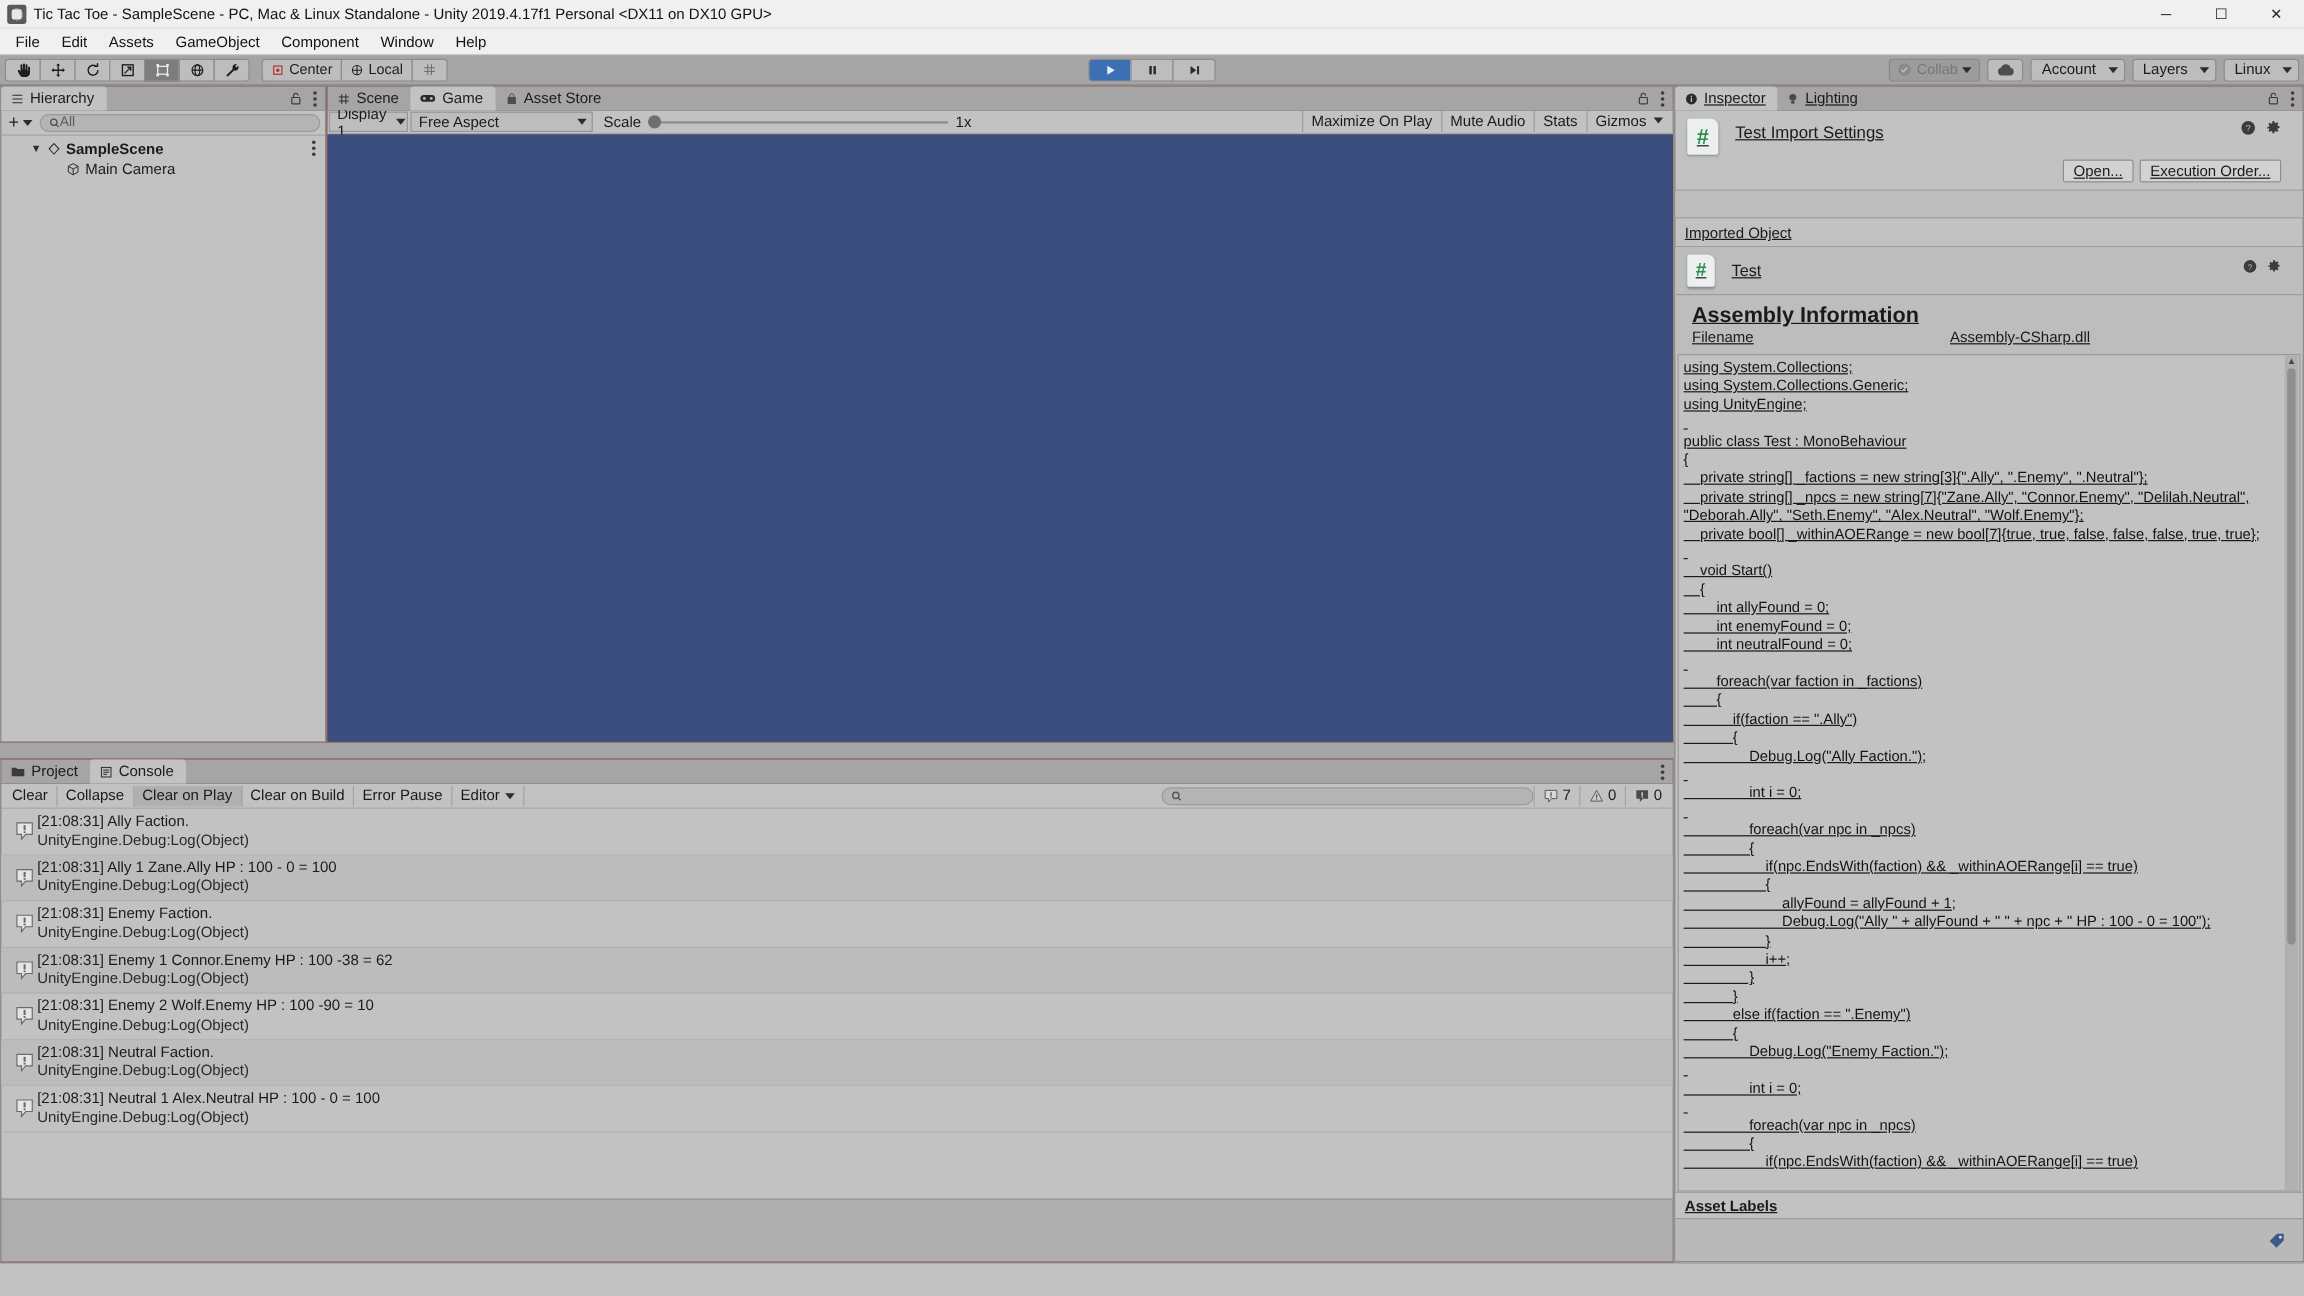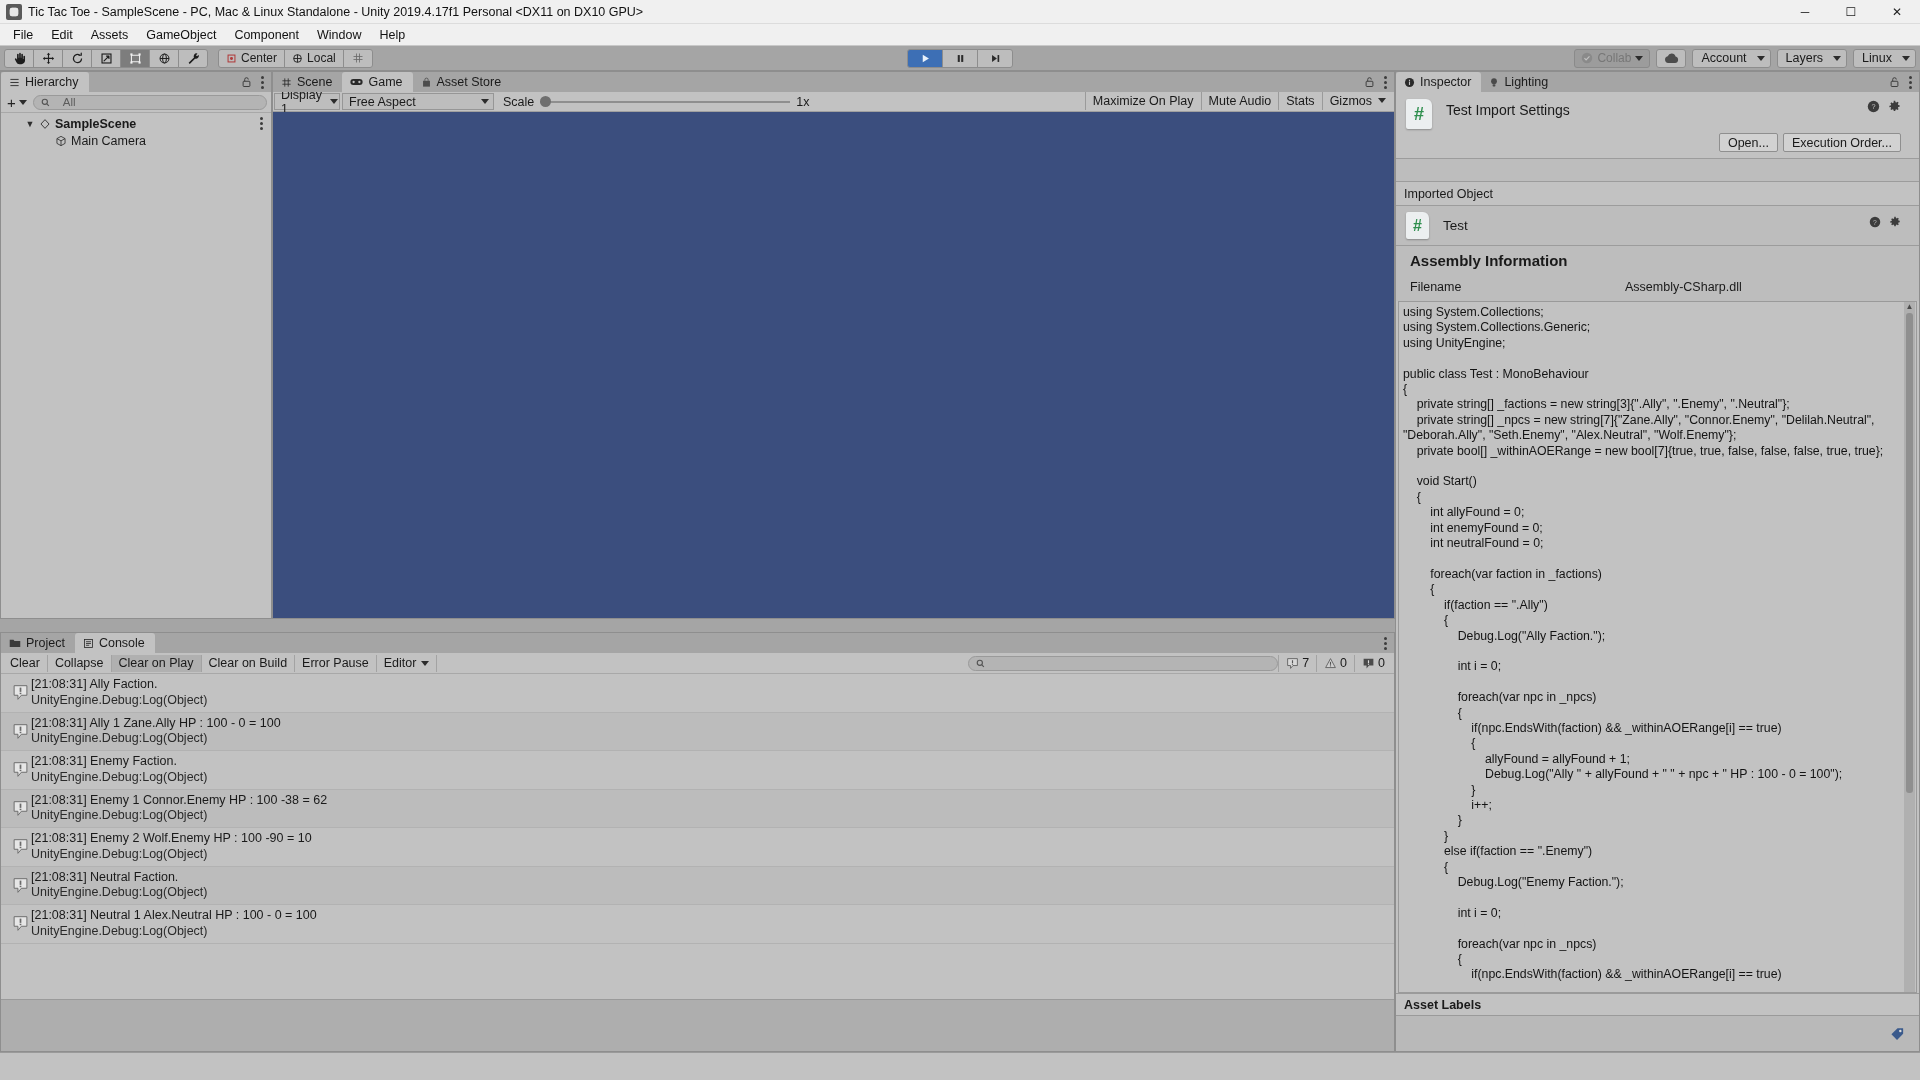--- a/index.html
+++ b/index.html
@@ -105,21 +105,21 @@
   .kebab i { width: 3px; height: 3px; background: #3c3c3c; border-radius: 50%; display: block; }
 
   
   .hier-toolbar {
     height: 21px; background: #c2c2c2; display: flex; align-items: center; gap: 4px;
     padding: 0 4px; flex: 0 0 21px; border-bottom: 1px solid #a8a8a8;
   }
   .plus-btn { display: flex; align-items: center; gap: 3px; font-size: 15px; color: #222; padding: 0 2px; }
   .searchfield {
     flex: 1 1 auto; height: 15px; background: #b4b4b4; border: 1px solid #9a9a9a; border-radius: 8px;
-    display: flex; align-items: center; padding: 0 7px; gap: 13px; font-size: 11.5px; color: #5c5c5c;
+    display: flex; align-items: center; padding: 0 7px; gap: 0; font-size: 11.5px; color: #5c5c5c;
   }
   .hier-body { flex: 1 1 auto; background: #c2c2c2; overflow: hidden; padding-top: 2px; }
   .hrow { height: 17px; display: flex; align-items: center; font-size: 12.5px; padding-right: 8px; }
   .hrow .twist { width: 14px; text-align: center; font-size: 9px; color: #2e2e2e; }
   .hrow .hicon { width: 15px; display: flex; align-items: center; justify-content: center; }
   .hrow .hlabel { margin-left: 3px; }
   .hrow.bold .hlabel { font-weight: bold; }
   .hrow .hspace { flex: 1 1 auto; }
 
   
@@ -172,21 +172,21 @@
   .insp-title { font-size: 14px; margin-left: 14px; margin-top: 3px; }
   .insp-hdr-icons { position: absolute; right: 18px; top: 8px; display: flex; gap: 8px; align-items: center; }
   .btnrow { display: flex; justify-content: flex-end; gap: 5px; padding: 0 18px 6px 0; }
   .ibtn { height: 19px; background: #d2d2d2; border: 1px solid #8f8f8f; border-radius: 2px; padding: 0 8px; display: flex; align-items: center; font-size: 12.5px; }
   .divline { height: 1px; background: #9c9c9c; }
   .sec-label { padding: 5px 10px 4px 8px; font-size: 12.5px; }
   .imported-box { background: #bdbdbd; }
   .obj-header { display: flex; align-items: center; padding: 6px 10px; position: relative; }
   .obj-title { font-size: 13.5px; margin-left: 14px; }
   .assembly { padding: 6px 10px 7px 14px; }
-  .assembly .a-title { font-weight: bold; font-size: 15px; margin-bottom: 11px; }
+  .assembly .a-title { font-weight: bold; font-size: 18px; margin-bottom: 1px; }
   .assembly .a-row { display: flex; font-size: 12.5px; }
   .assembly .a-key { width: 215px; }
   .code-pane {
     flex: 1 1 auto; background: #c2c2c2; border: 1px solid #9a9a9a; margin: 0 2px;
     overflow: hidden; position: relative; min-height: 0;
   }
   .code-scroll { padding: 3px 6px 0 4px; }
   .code-line { font-size: 12.3px; line-height: 15.4px; white-space: pre; color: #141414; }
   .vscroll {
     position: absolute; right: 1px; top: 0; bottom: 0; width: 11px; background: #b0b0b0;
@@ -484,21 +484,21 @@
               <span class="caret"></span>
             </div>
           </div>
         </div>
 
         <div class="game-surface"></div>
       </div>
     </div>
 
     <div class="right-col">
-      <div class="panel" style="flex:1 1 auto;">
+      <div class="panel" style="flex:1 1 auto;text-decoration:underline;">
         <div class="tabrow">
           <div class="tab active">
             <svg class="icn" width="11" height="11" viewBox="0 0 16 16" fill="#2a2a2a">
                 <circle cx="8" cy="8" r="6.6"></circle>
                 <rect x="7.2" y="6.6" width="1.6" height="5" fill="#c2c2c2"></rect>
                 <rect x="7.2" y="4" width="1.6" height="1.8" fill="#c2c2c2"></rect>
               </svg>
             <span>Inspector</span>
           </div>
           <div class="tab">

